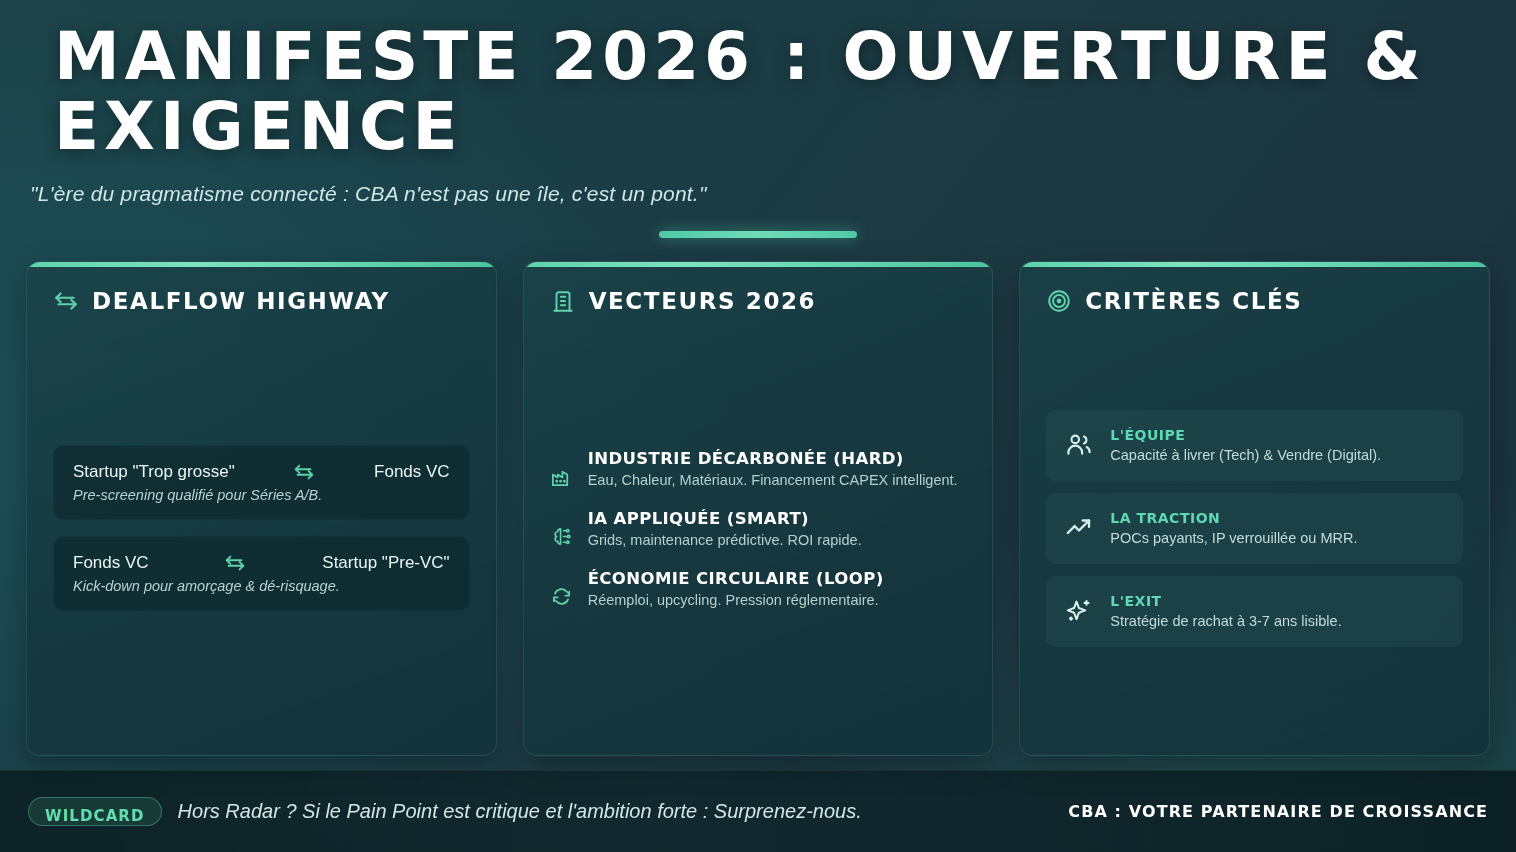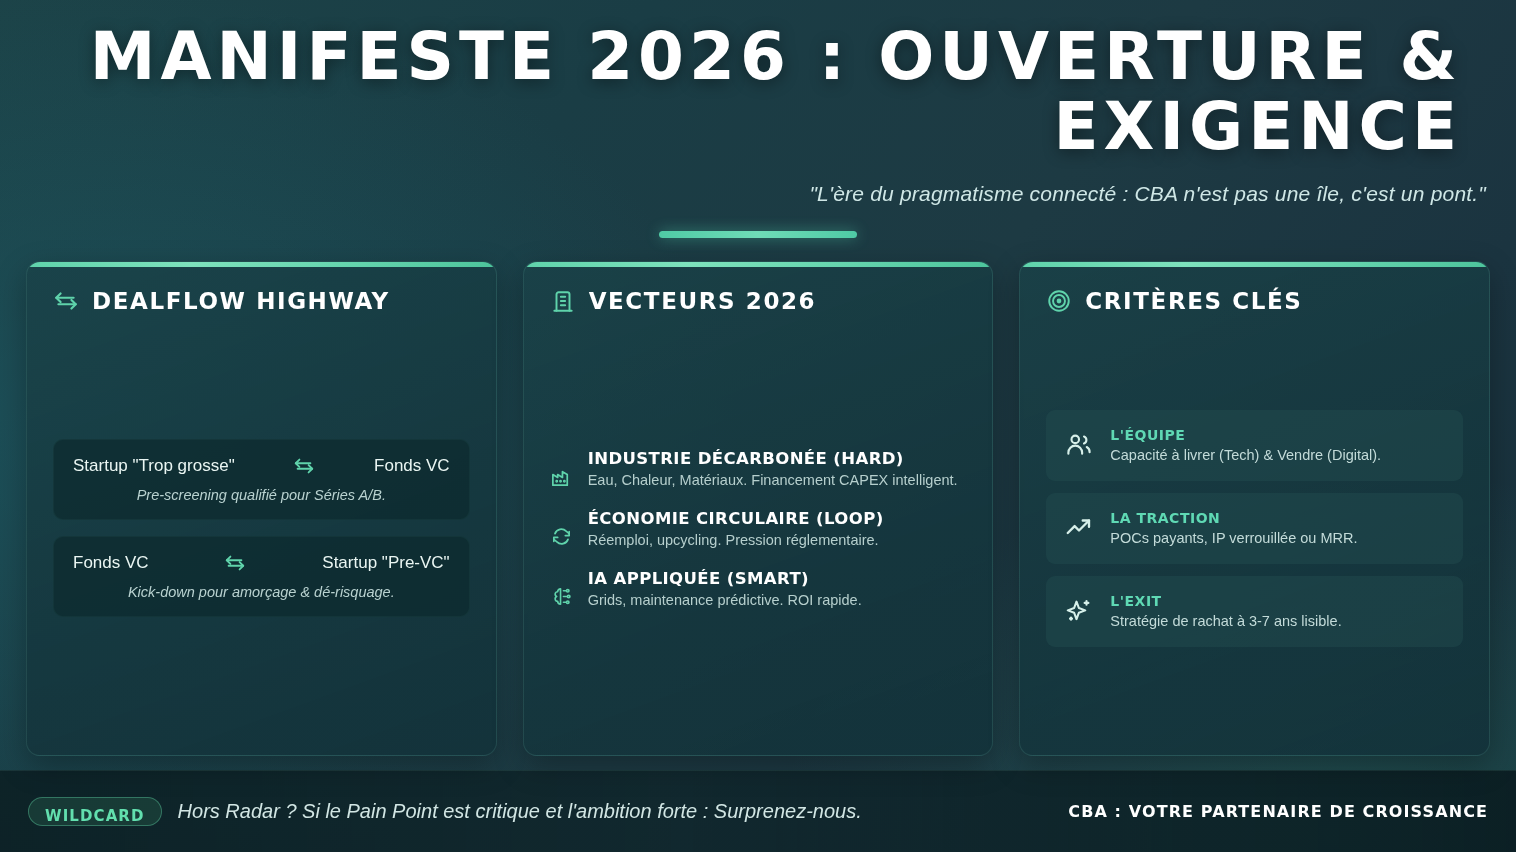--- a/index.html
+++ b/index.html
@@ -26,21 +26,21 @@
       radial-gradient(ellipse 900px 600px at 88% 98%, rgba(62,185,150,0.20) 0%, rgba(62,185,150,0.0) 62%),
       radial-gradient(ellipse 1000px 700px at 6% 52%, rgba(30,98,110,0.45) 0%, rgba(30,98,110,0) 65%),
       linear-gradient(128deg, #1c4348 0%, #1a3d45 30%, #1d3a43 55%, #1b3440 78%, #16303a 100%);
     display: flex;
     flex-direction: column;
   }
 
   
   .header {
     padding: 22px 30px 0 30px;
-    text-align: right;
+    text-align: left;
     flex: 0 0 auto;
   }
 
   .title {
     font-family: "DejaVu Sans", sans-serif;
     font-size: 66px;
     line-height: 1.06;
     font-weight: 700;
     letter-spacing: 5px;
     color: #ffffff;
@@ -145,25 +145,24 @@
   .flow-from, .flow-to {
     font-size: 17px;
     color: #eaf6f3;
     font-weight: 400;
     white-space: nowrap;
   }
 
   .flow-arrow { display: flex; align-items: center; flex: 0 0 auto; }
 
   .flow-note {
-    margin-top: 10px;
+    margin-top: 4px;
     font-size: 14.5px;
     font-style: italic;
     color: #b9d2d0;
-    text-align: center;
   }
 
   
   .vector-list { display: flex; flex-direction: column; gap: 21px; }
 
   .vector-item { display: flex; gap: 15px; align-items: flex-end; }
 
   .vector-item .ico { flex: 0 0 auto; margin-top: 2px; }
 
   .vector-title {
@@ -341,48 +340,48 @@
               </svg>
             </span>
             <div>
               <div class="vector-title">INDUSTRIE DÉCARBONÉE (HARD)</div>
               <div class="vector-desc">Eau, Chaleur, Matériaux. Financement CAPEX intelligent.</div>
             </div>
           </div>
 
           <div class="vector-item">
             <span class="ico">
-              <svg width="23" height="23" viewBox="0 0 24 24" fill="none" stroke="#5fd3ab" stroke-width="1.8" stroke-linecap="round" stroke-linejoin="round">
-                <polyline points="20,7 20,11 16,11"></polyline>
-                <polyline points="4,17 4,13 8,13"></polyline>
-                <path d="M5.2 9a7 7 0 0 1 11.6-2.6L20 9"></path>
-                <path d="M18.8 15a7 7 0 0 1-11.6 2.6L4 15"></path>
-              </svg>
-            </span>
-            <div>
-              <div class="vector-title">ÉCONOMIE CIRCULAIRE (LOOP)</div>
-              <div class="vector-desc">Réemploi, upcycling. Pression réglementaire.</div>
-            </div>
-          </div>
-
-          <div class="vector-item">
-            <span class="ico">
               <svg width="23" height="23" viewBox="0 0 24 24" fill="none" stroke="#5fd3ab" stroke-width="1.7" stroke-linecap="round" stroke-linejoin="round">
                 <path d="M11 4a3 3 0 0 0-3 3 2.6 2.6 0 0 0-1 5 2.6 2.6 0 0 0 1 5 3 3 0 0 0 3 3z"></path>
                 <path d="M14 6h3"></path>
                   <path d="M14 12h4"></path>
                   <path d="M14 18h3"></path>
                 <circle cx="18.5" cy="6" r="1.3"></circle>
                   <circle cx="19.5" cy="12" r="1.3"></circle>
                   <circle cx="18.5" cy="18" r="1.3"></circle>
               </svg>
             </span>
             <div>
               <div class="vector-title">IA APPLIQUÉE (SMART)</div>
               <div class="vector-desc">Grids, maintenance prédictive. ROI rapide.</div>
+            </div>
+          </div>
+
+          <div class="vector-item">
+            <span class="ico">
+              <svg width="23" height="23" viewBox="0 0 24 24" fill="none" stroke="#5fd3ab" stroke-width="1.8" stroke-linecap="round" stroke-linejoin="round">
+                <polyline points="20,7 20,11 16,11"></polyline>
+                <polyline points="4,17 4,13 8,13"></polyline>
+                <path d="M5.2 9a7 7 0 0 1 11.6-2.6L20 9"></path>
+                <path d="M18.8 15a7 7 0 0 1-11.6 2.6L4 15"></path>
+              </svg>
+            </span>
+            <div>
+              <div class="vector-title">ÉCONOMIE CIRCULAIRE (LOOP)</div>
+              <div class="vector-desc">Réemploi, upcycling. Pression réglementaire.</div>
             </div>
           </div>
 
         </div>
       </div>
     </div>
 
     <div class="card">
       <div class="card-head">
         <span class="ico">

